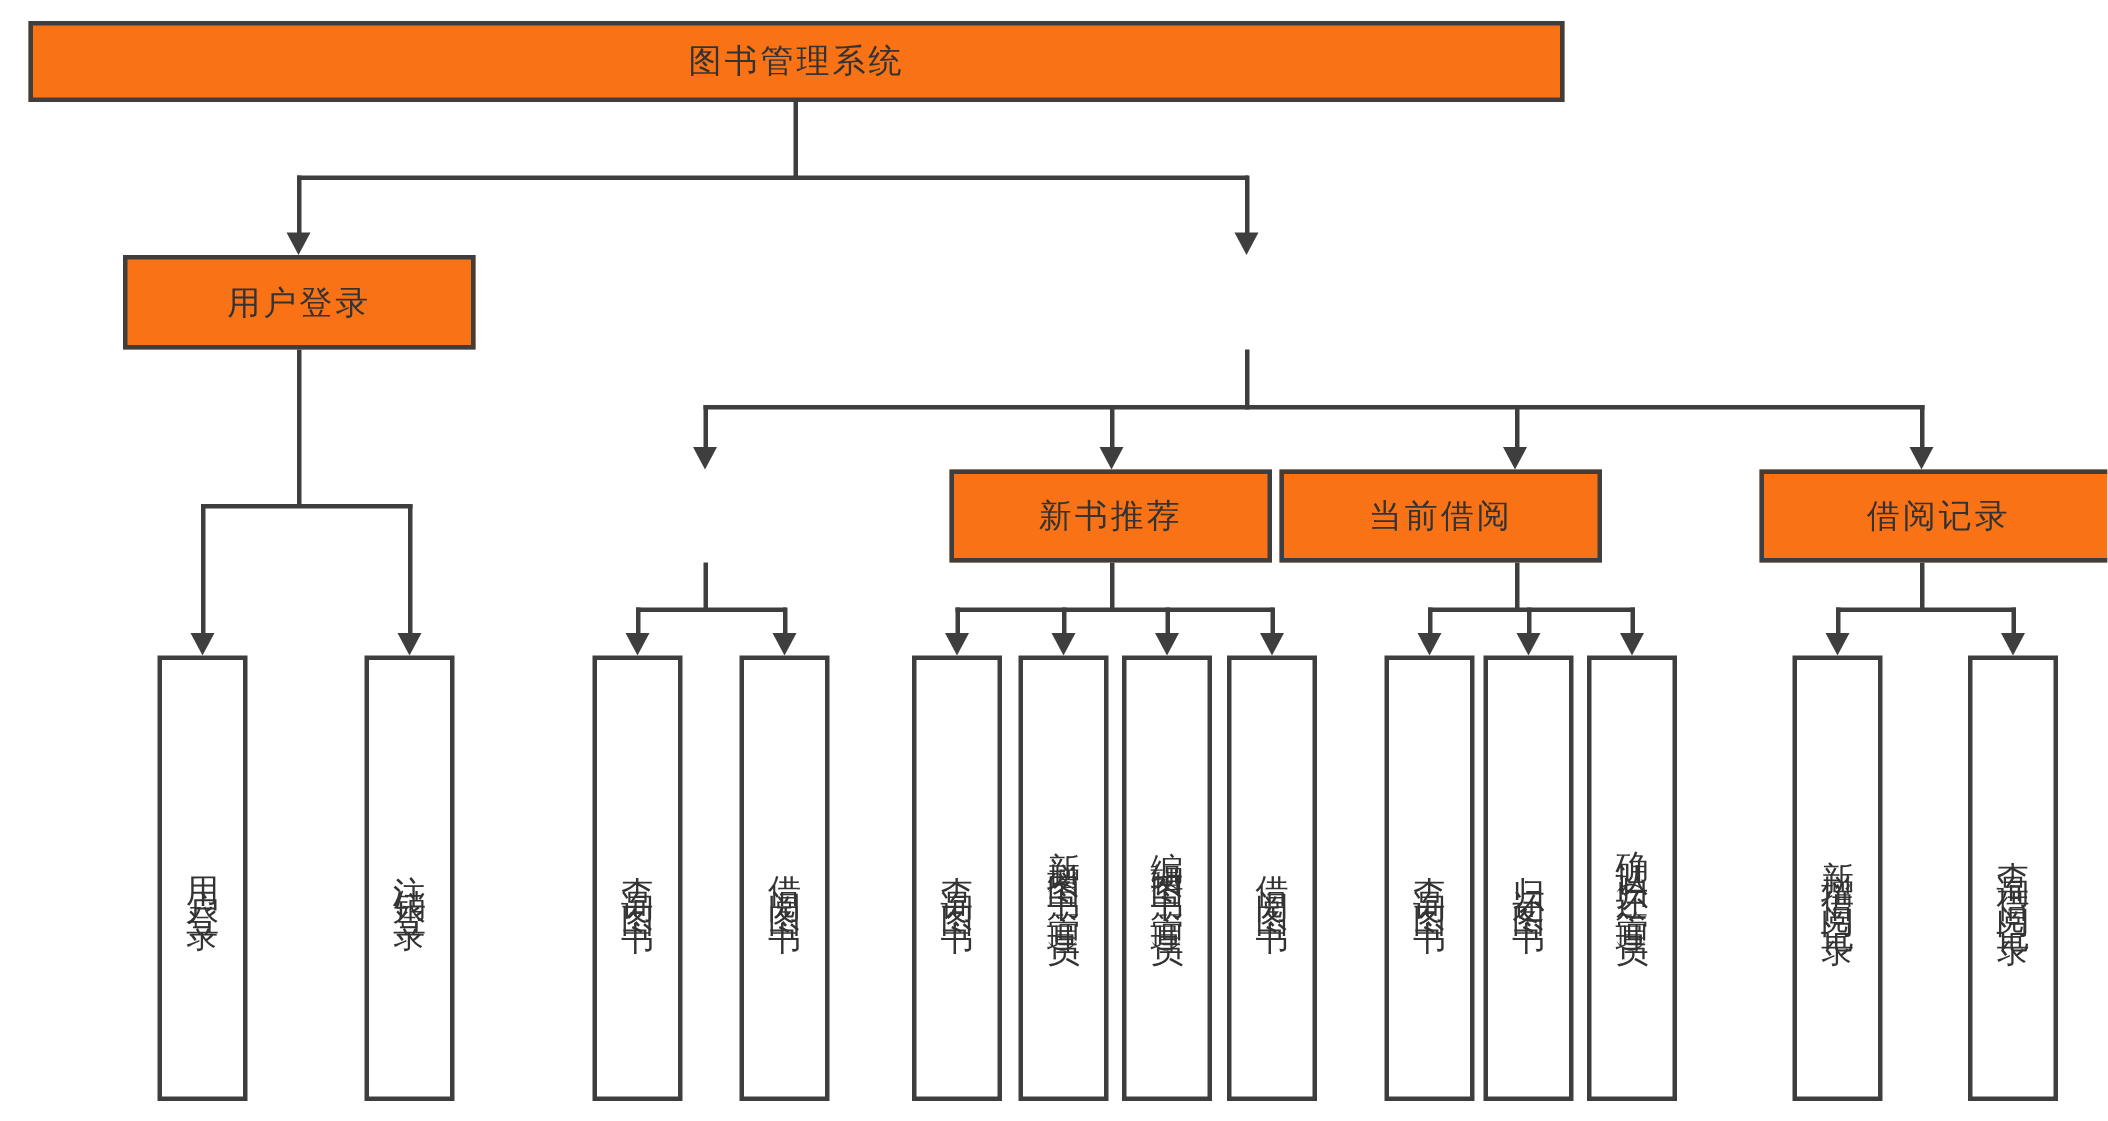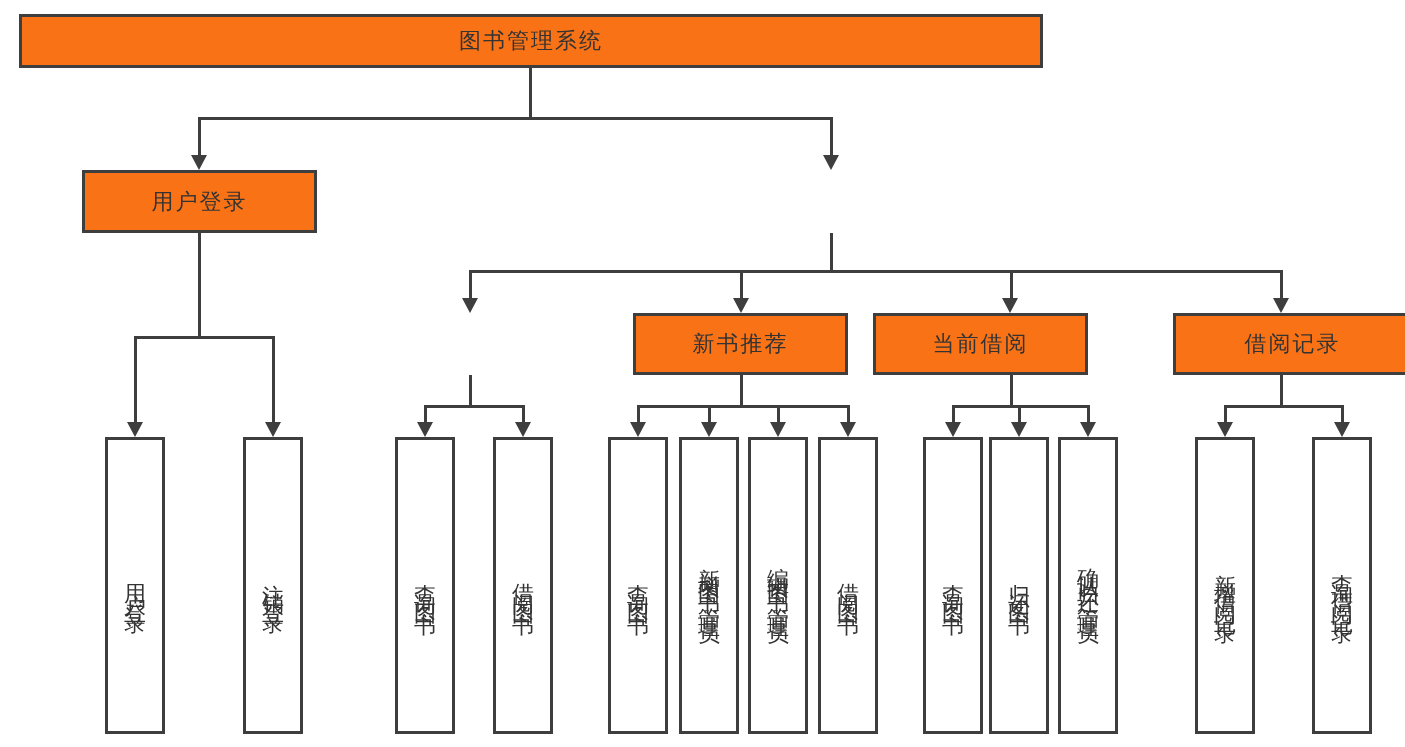--- a/index.html
+++ b/index.html
@@ -108,21 +108,21 @@
     <span>图书管理系统</span>
   </div>
 
   <div class="hbox" style="left:82px;top:170px;width:235px;height:63px">
     <span>用户登录</span>
   </div>
 
   <div class="hbox" style="left:633px;top:313px;width:215px;height:62px">
     <span>新书推荐</span>
   </div>
-  <div class="hbox" style="left:873px;top:313px;width:215px;height:62px">
+  <div class="hbox" style="left:853px;top:313px;width:215px;height:62px">
     <span>当前借阅</span>
   </div>
   <div class="hbox" style="left:1173px;top:313px;width:239px;height:62px">
     <span>借阅记录</span>
   </div>
 
   <div class="vbox" style="left:105px;top:437px;width:60px;height:297px">
     <span class="vtext">用户登录</span>
   </div>
   <div class="vbox" style="left:243px;top:437px;width:60px;height:297px">

